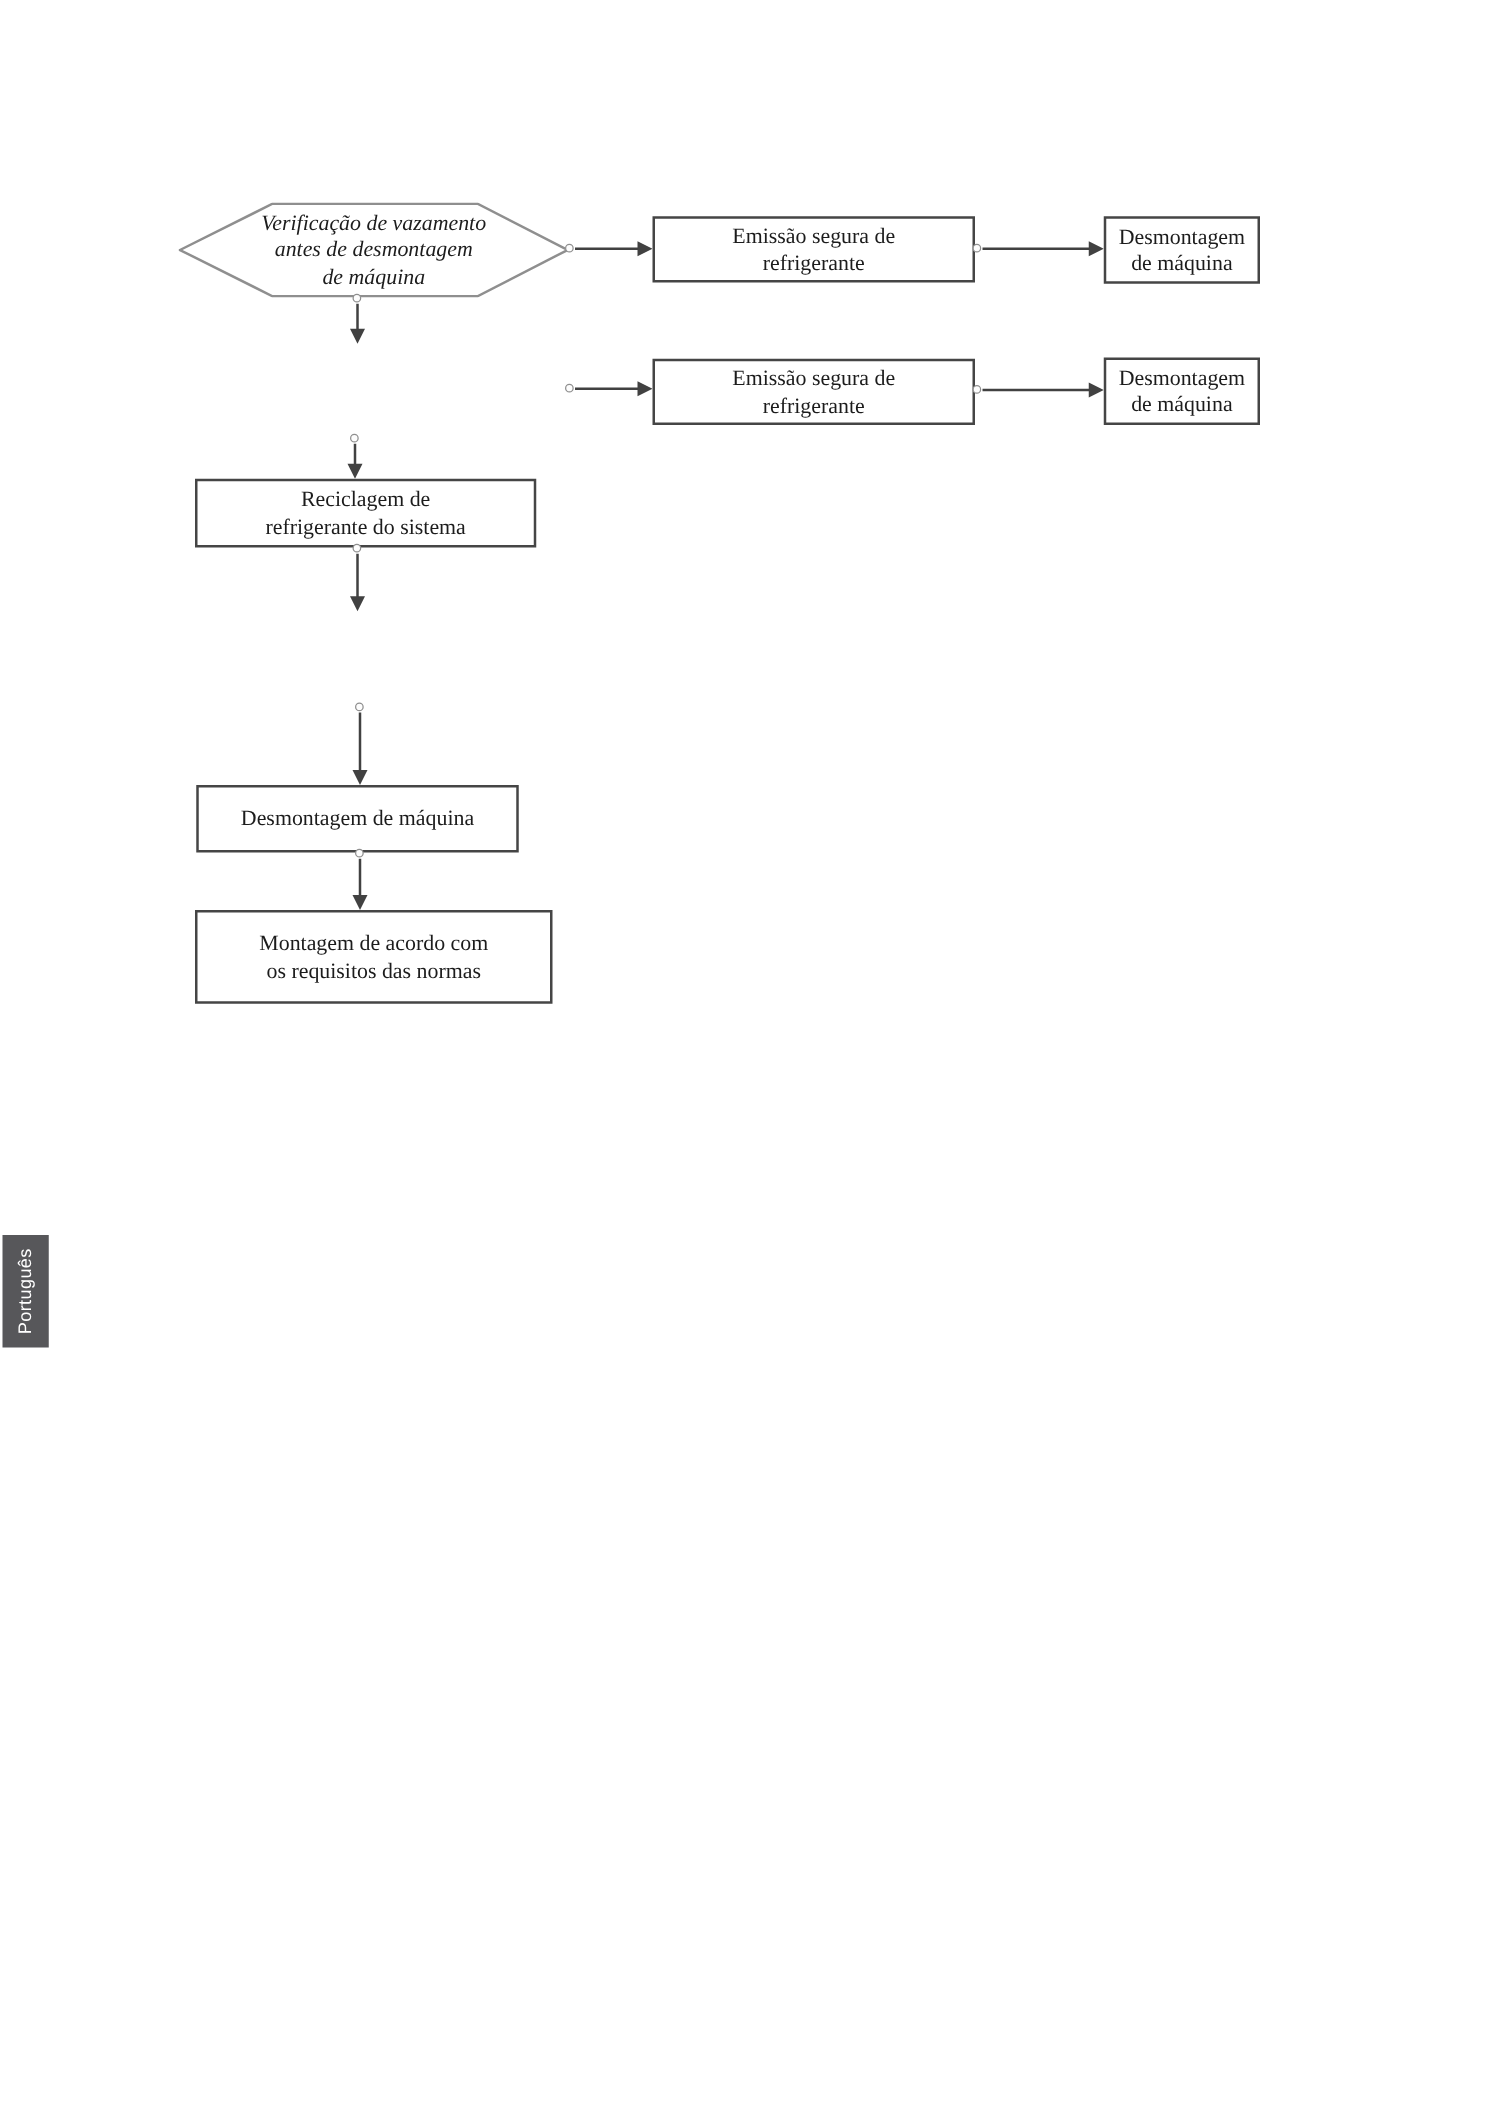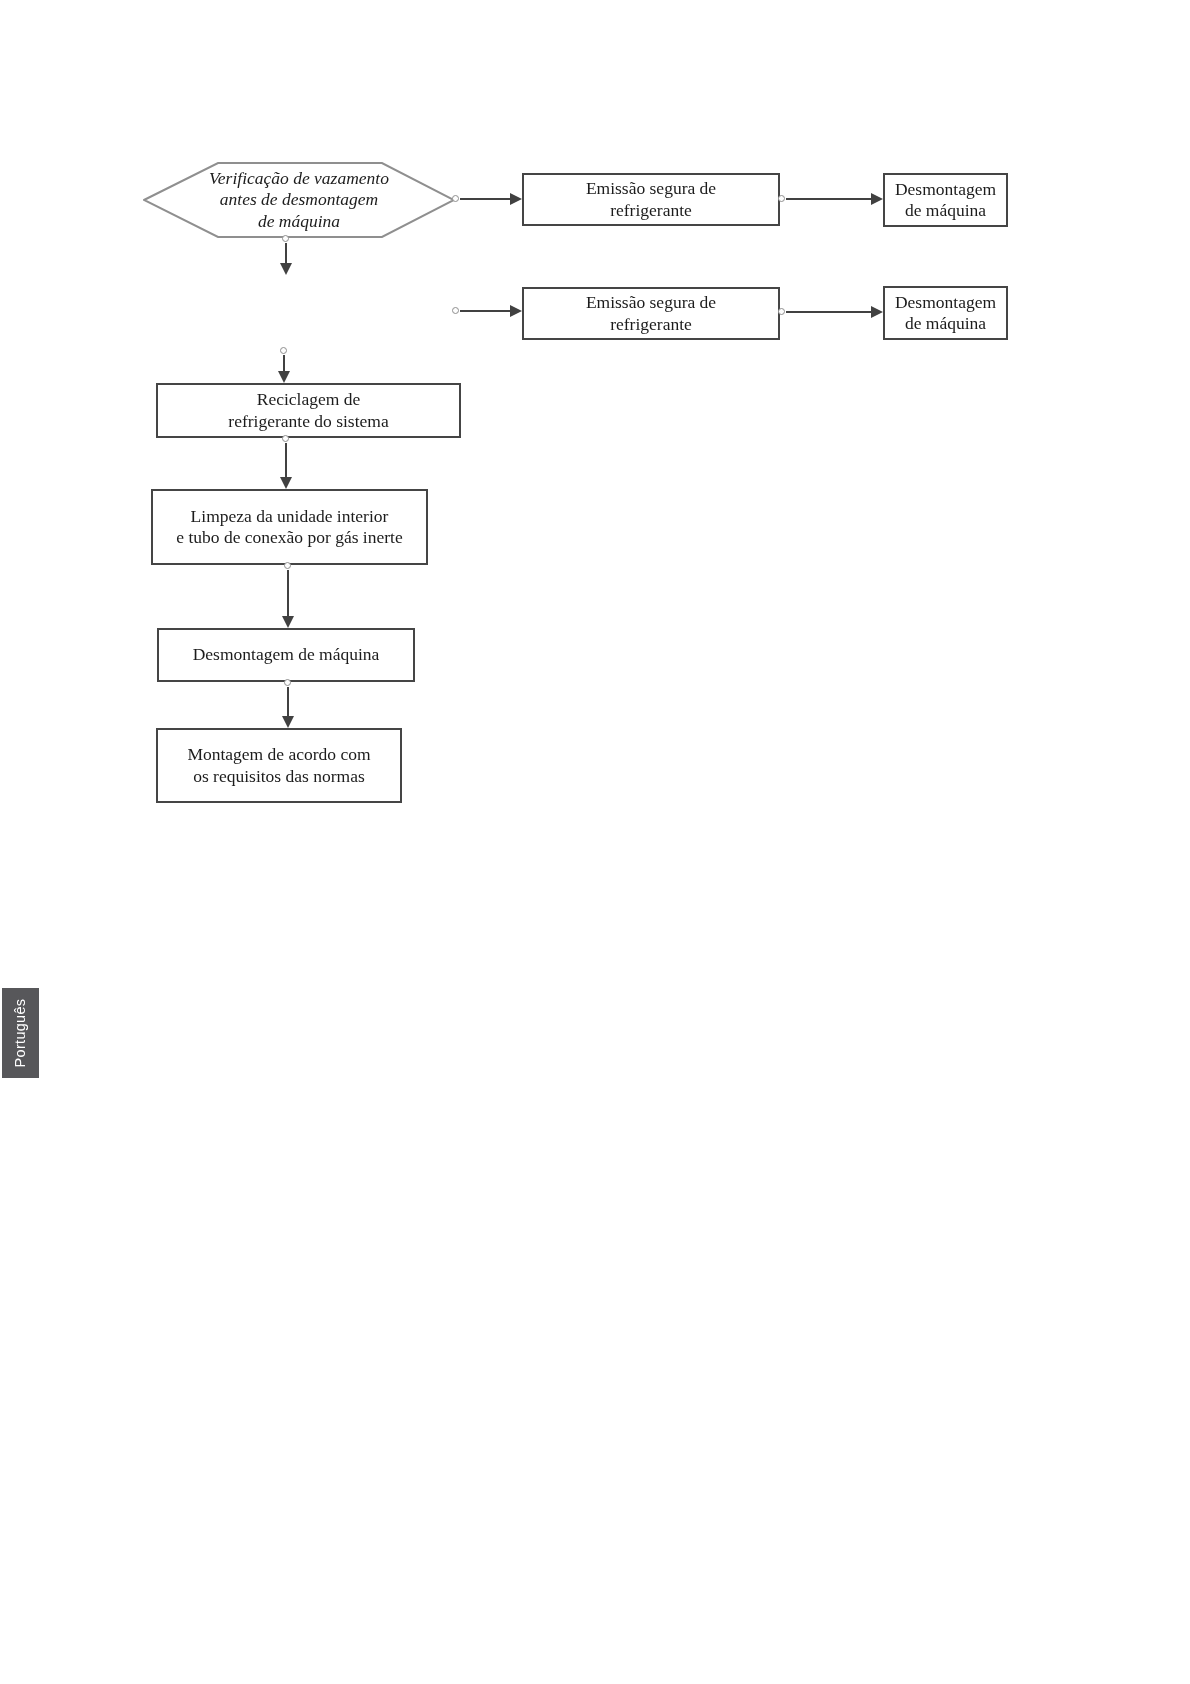--- a/index.html
+++ b/index.html
@@ -152,47 +152,43 @@
 
   <div class="node rect" style="left:883px; top:286px; width:125px; height:54px;">
     <div class="node-text">Desmontagem
 de máquina</div>
   </div>
 
   <div class="dot" style="left:280px; top:347px;"></div>
   <div class="vline" style="left:283px; top:355px; height:17px;"></div>
   <div class="head-down" style="left:278px; top:371px;"></div>
 
-  <div class="node rect" style="left:156px; top:383px; width:305px; height:55px;">
+  <div class="node rect" style="left:156px; top:383px; width:273px; height:55px;">
     <div class="node-text">Reciclagem de
 refrigerante do sistema</div>
   </div>
 
   <div class="dot" style="left:282px; top:435px;"></div>
   <div class="vline" style="left:285px; top:443px; height:35px;"></div>
   <div class="head-down" style="left:280px; top:477px;"></div>
 
-  <div class="node rect" style="left:151px; top:489px; width:277px; height:76px;">
-    <div class="node-text">Limpeza da unidade interior
-e tubo de conexão por gás inerte</div>
-  </div>
 
   <div class="dot" style="left:284px; top:562px;"></div>
   <div class="vline" style="left:287px; top:570px; height:47px;"></div>
   <div class="head-down" style="left:282px; top:616px;"></div>
 
   <div class="node rect" style="left:157px; top:628px; width:258px; height:54px;">
     <div class="node-text">Desmontagem de máquina</div>
   </div>
 
   <div class="dot" style="left:284px; top:679px;"></div>
   <div class="vline" style="left:287px; top:687px; height:30px;"></div>
   <div class="head-down" style="left:282px; top:716px;"></div>
 
-  <div class="node rect" style="left:156px; top:728px; width:246px; height:75px;">
+  <div class="node rect" style="left:156px; top:728px; width:286px; height:75px;">
     <div class="node-text">Montagem de acordo com
 os requisitos das normas</div>
   </div>
 
   <div class="lang-tab">
     <span>Português</span>
   </div>
 
 </div>
 

